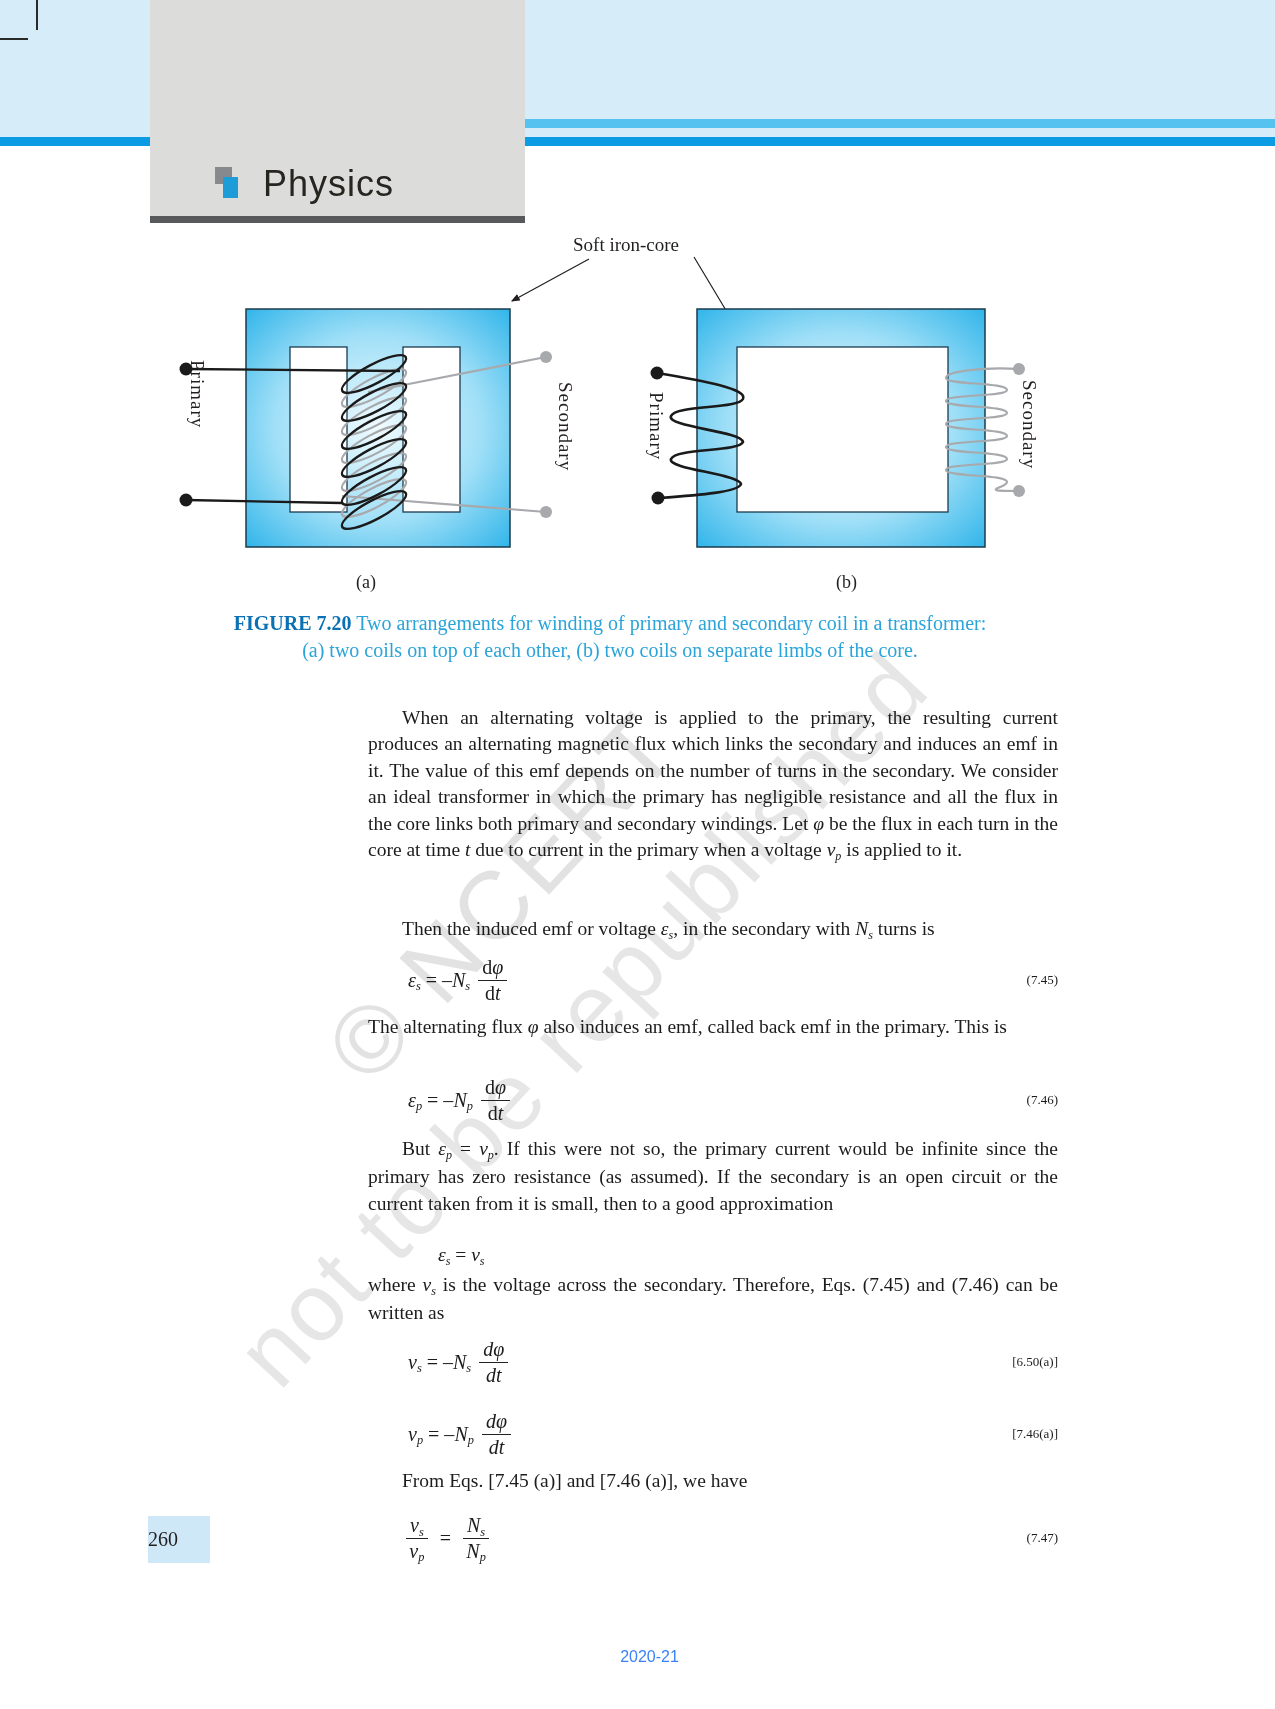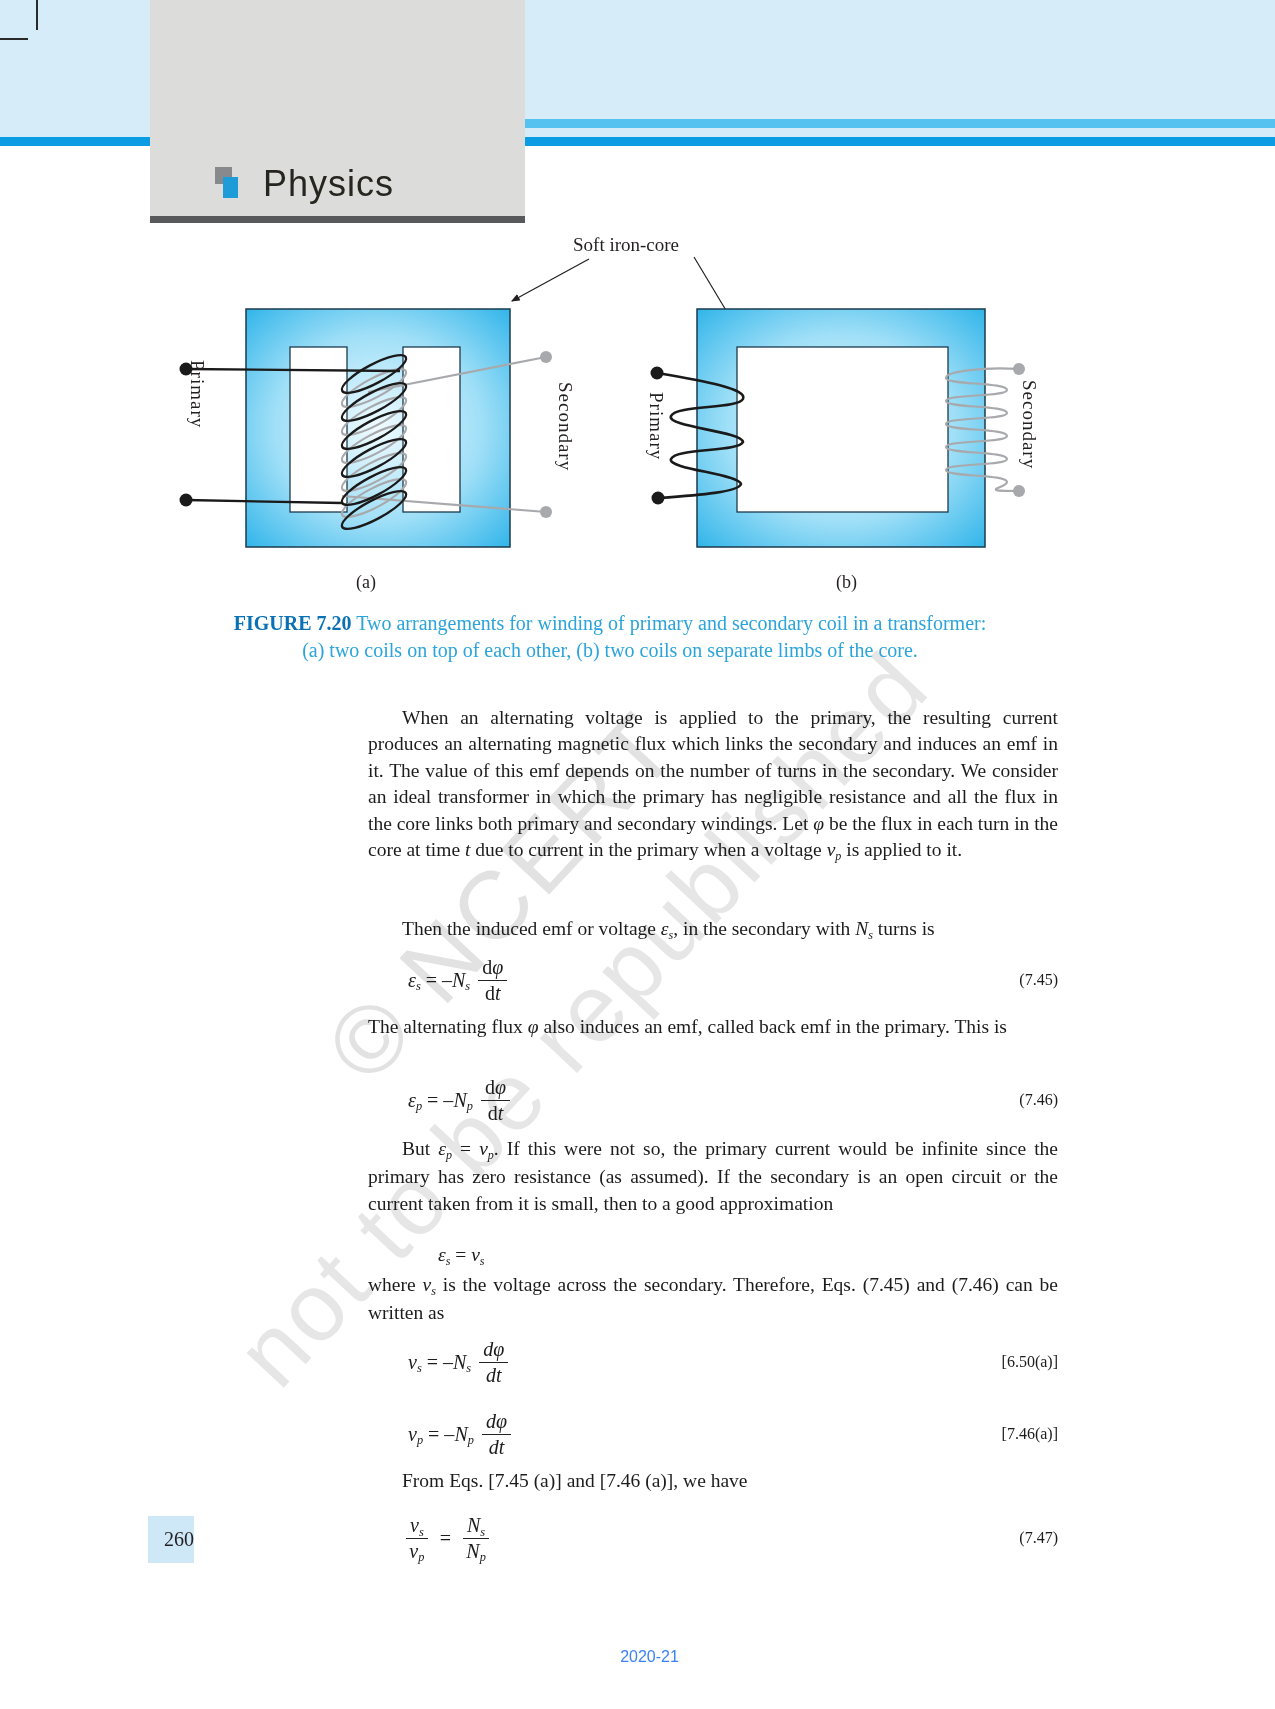--- a/index.html
+++ b/index.html
@@ -44,25 +44,25 @@
   .inline-eq{position:absolute;left:438px;font-size:19.5px;color:#1c1c1c;z-index:2;}
 
   .eq{position:absolute;left:368px;width:690px;display:flex;justify-content:space-between;
       align-items:center;color:#1c1c1c;z-index:2;}
   .eq-body{display:inline-flex;align-items:center;padding-left:40px;font-size:20px;}
   .frac{display:inline-flex;flex-direction:column;align-items:center;vertical-align:middle;
       font-size:20px;line-height:1.12;margin-left:8px;}
   .fnum{border-bottom:1.6px solid #222;padding:0 4px 1px;}
   .fden{padding-top:1px;}
   .eqsign{margin:0 12px;}
-  .eq-label{font-size:16px;}
-
-  
-  .page-badge{position:absolute;left:148px;top:1516px;width:46px;height:47px;background:#cfe8f8;
-      text-align:right;line-height:47px;font-size:20px;color:#231f20;z-index:2;}
+  .eq-label{font-size:13px;}
+
+  
+  .page-badge{position:absolute;left:148px;top:1516px;width:62px;height:47px;background:#cfe8f8;
+      text-align:left;line-height:47px;font-size:20px;color:#231f20;z-index:2;}
   .footer{position:absolute;left:12px;top:1648px;width:1275px;text-align:center;
       font-family:"Liberation Sans",sans-serif;font-size:16px;color:#3b82f6;z-index:2;}
 </style>
 </head>
 <body>
 
 <div class="page">
 
   <div class="band-light"></div>
   <div class="stripe-mid"></div>

